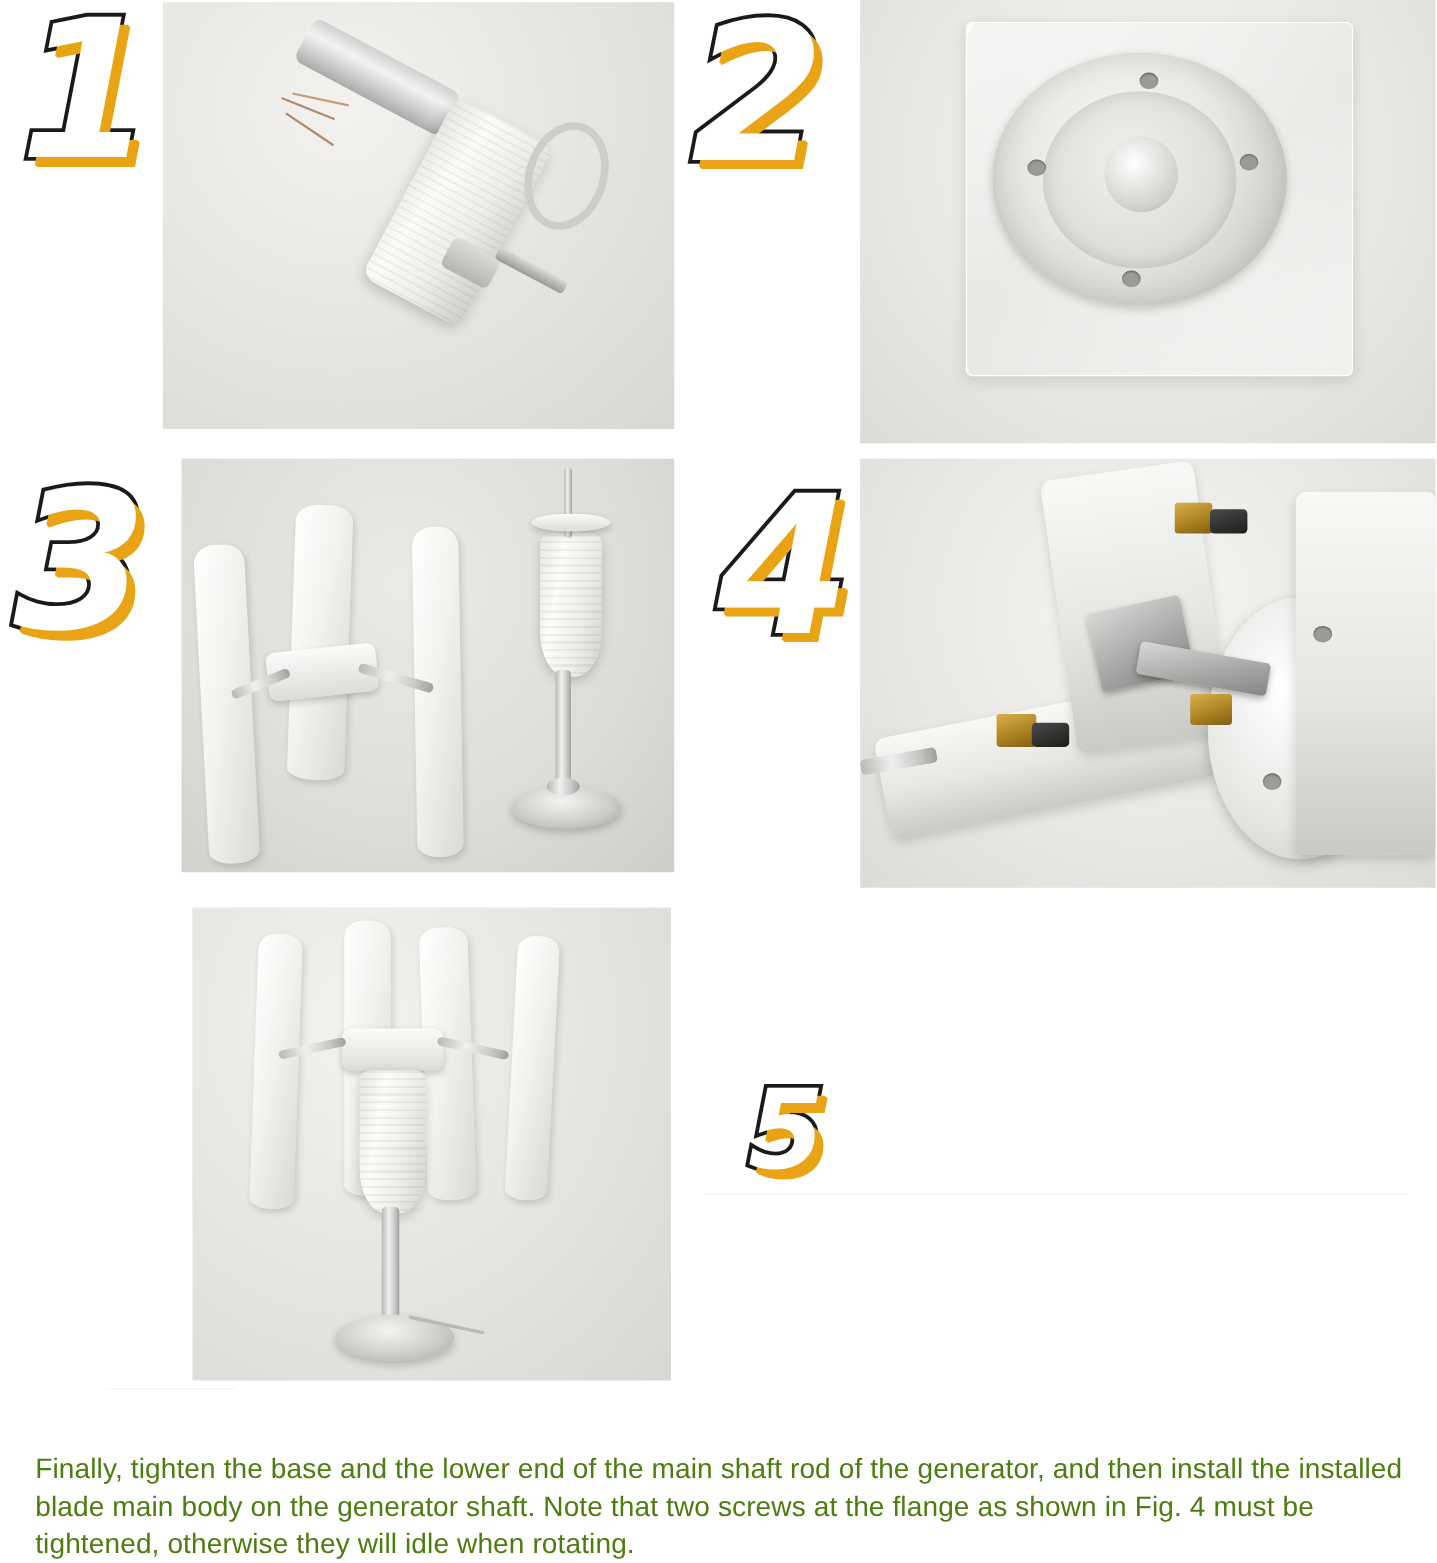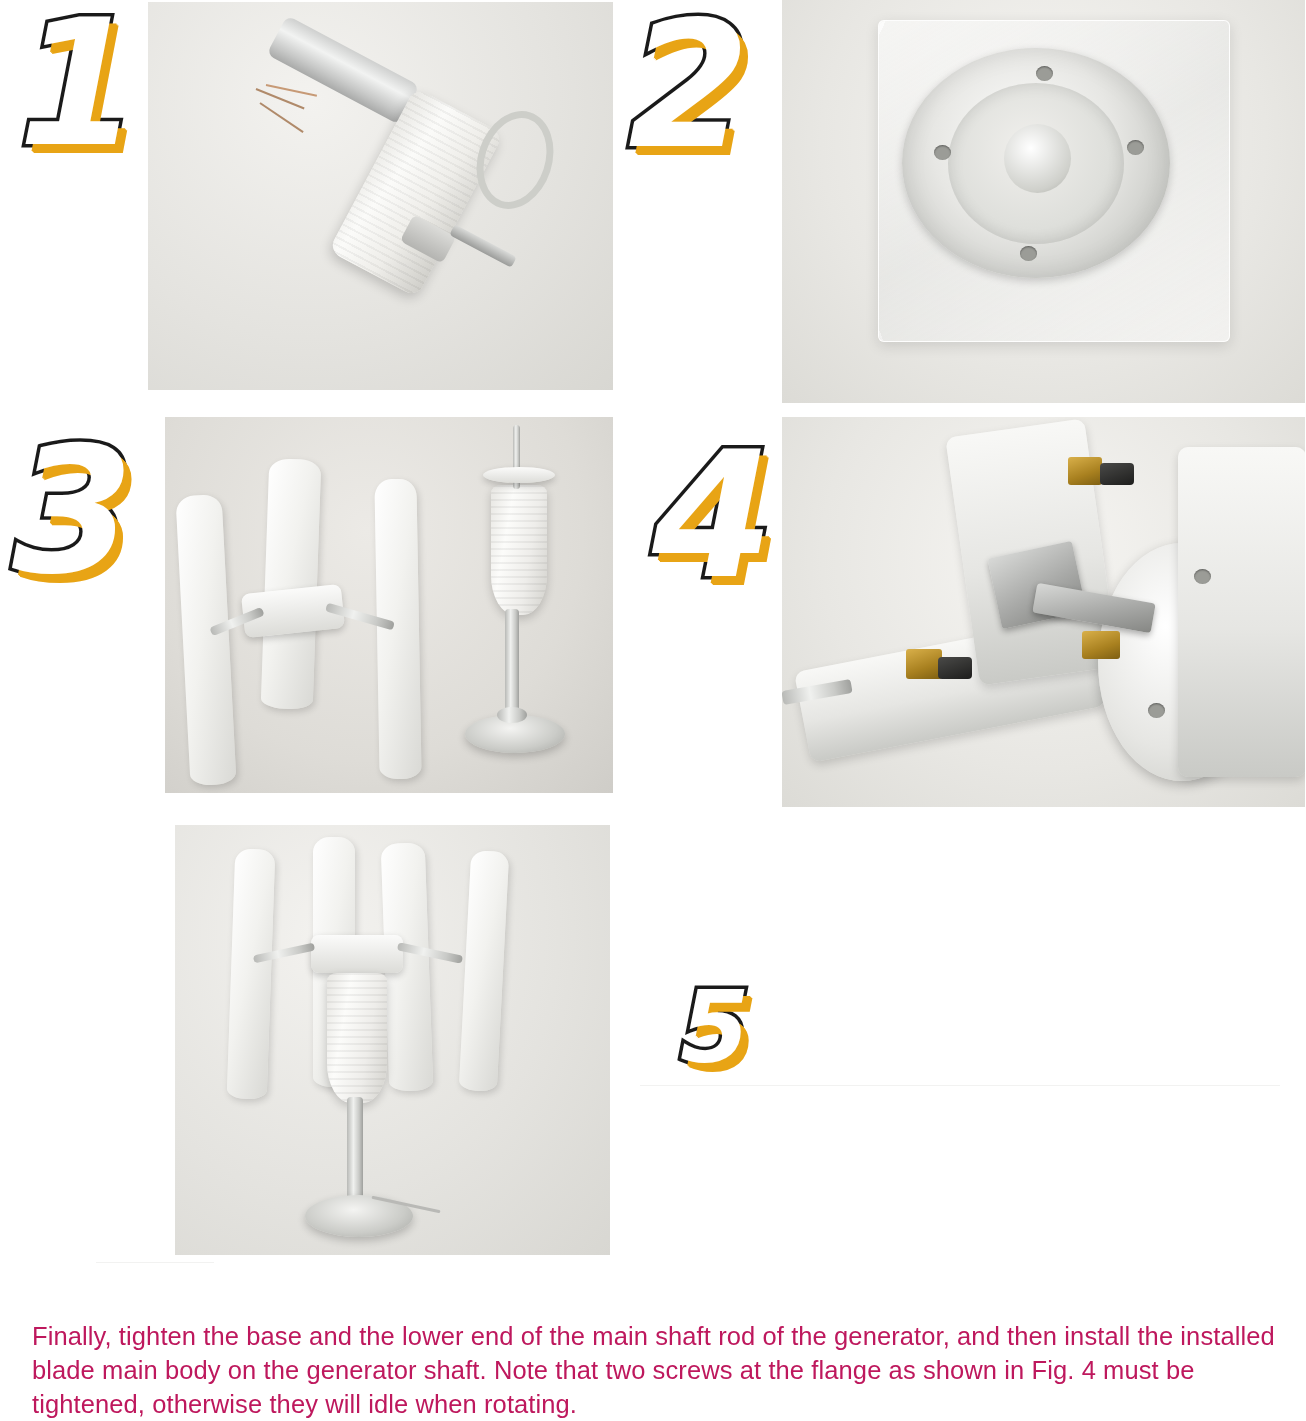--- a/index.html
+++ b/index.html
@@ -253,21 +253,21 @@
   }
 
   
   .caption {
     position: absolute;
     left: 32px;
     top: 1293px;
     width: 1250px;
     font-size: 25.5px;
     line-height: 1.34;
-    color: #be185d;
+    color: #4d7c0f;
     letter-spacing: .1px;
   }
 
   .faint-line {
     position: absolute;
     background: #f2f2f1;
     height: 1px;
   }
 </style>
 </head>

